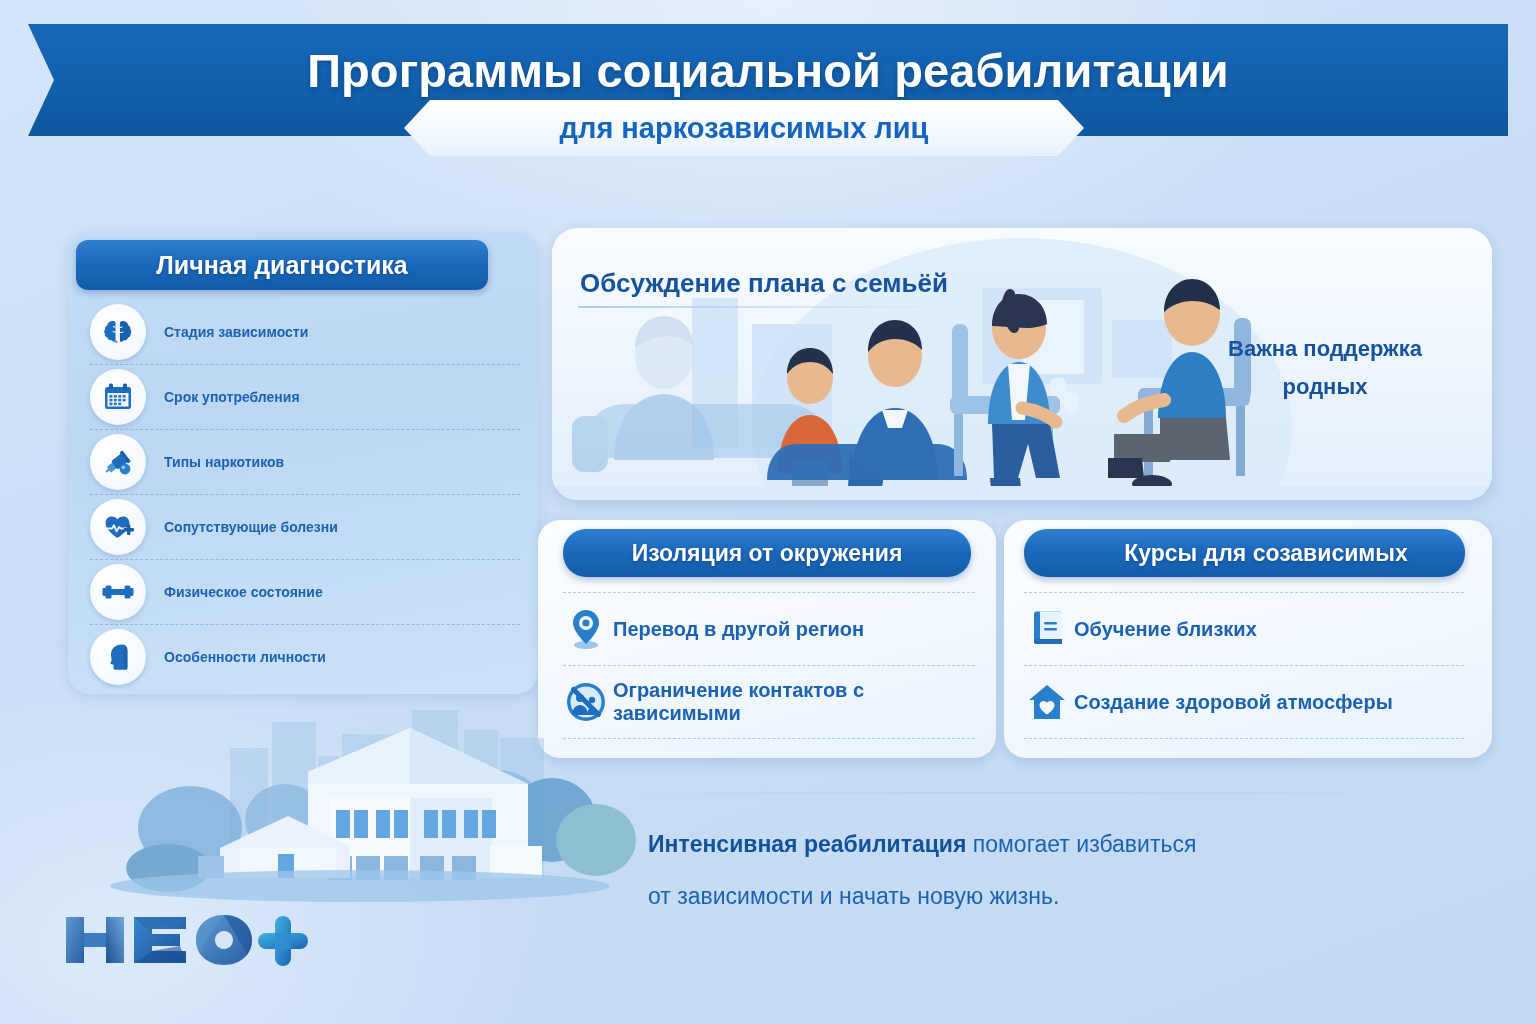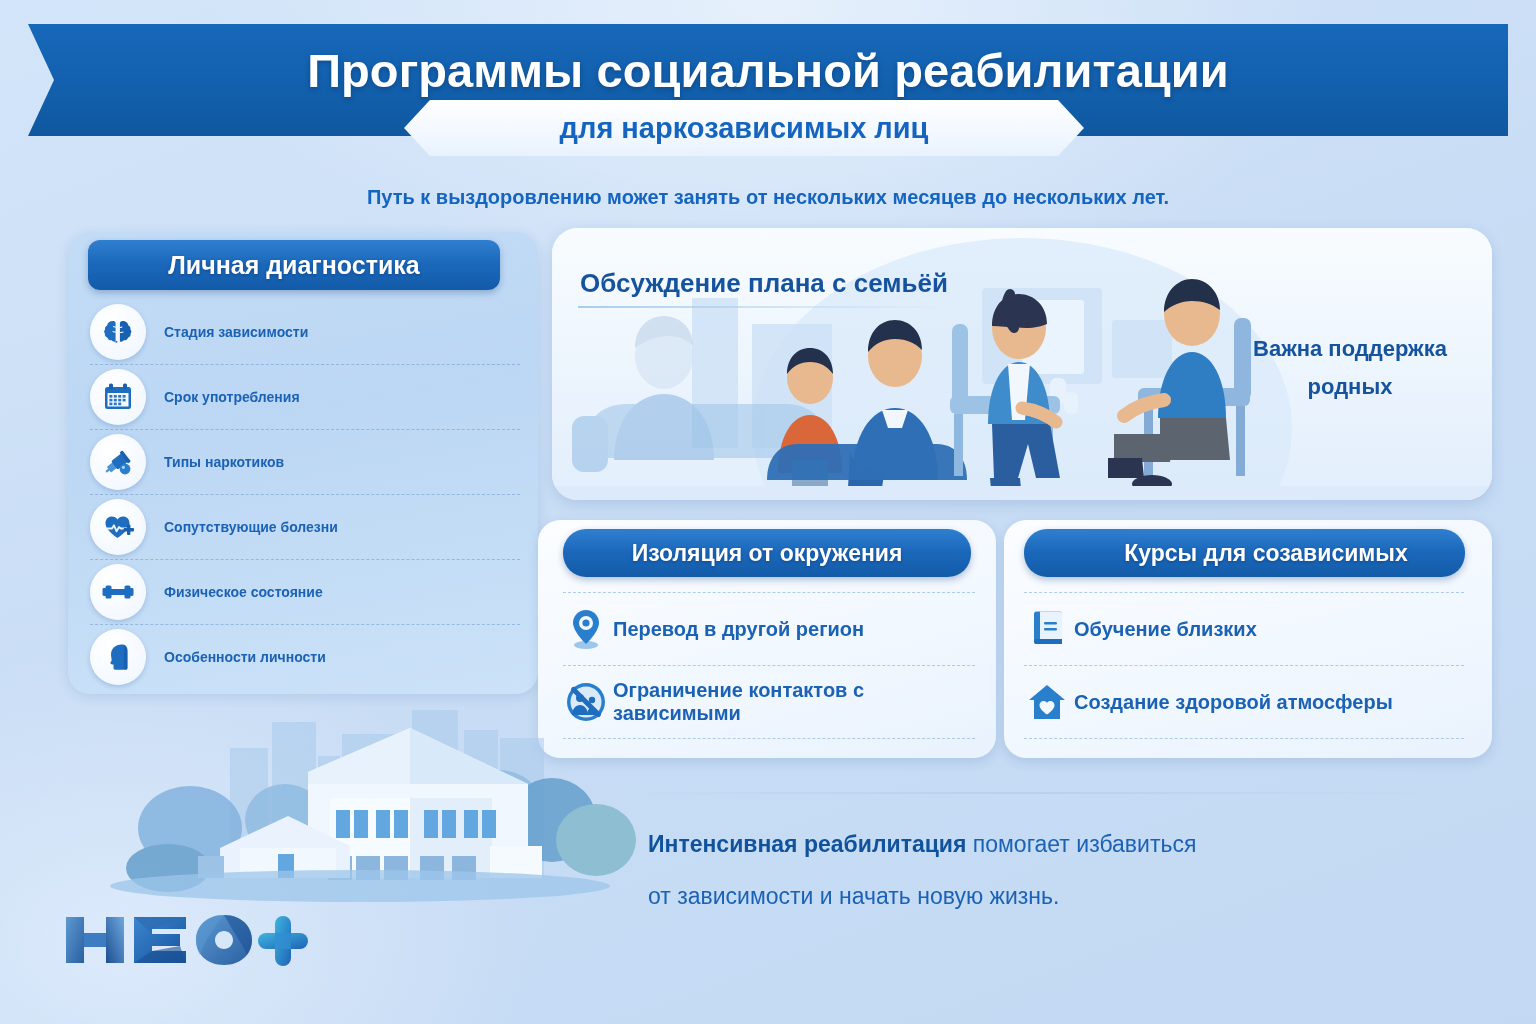--- a/index.html
+++ b/index.html
@@ -51,21 +51,20 @@
     box-shadow:0 3px 12px rgba(30,80,150,.13);
   }
   .pill{
     position:absolute;left:76px;top:240px;width:412px;height:50px;
     border-radius:12px;
     background:linear-gradient(180deg,#2f7fd0 0%,#1a67ba 50%,#135ba8 100%);
     box-shadow:0 3px 7px rgba(16,60,120,.3);
     display:flex;align-items:center;justify-content:center;
     color:#fff;font-size:25px;font-weight:bold;
     text-shadow:0 1px 3px rgba(8,40,90,.45);
-    margin-left:12px;
   }
   .diag-list{position:absolute;left:90px;top:300px;width:430px;}
   .diag-row{
     position:relative;height:64px;display:flex;align-items:center;
     border-bottom:1px dashed rgba(90,140,200,.45);
   }
   .diag-row:last-child{border-bottom:none;}
   .ico-circle{
     width:56px;height:56px;border-radius:50%;flex:0 0 56px;
     background:radial-gradient(circle at 36% 30%,#ffffff 0%,#f4f9ff 70%,#e8f1fb 100%);
@@ -83,21 +82,21 @@
   }
   .hero-title{
     position:absolute;left:580px;top:268px;width:400px;
     color:#16539e;font-size:26px;font-weight:bold;
   }
   .hero-title-rule{
     position:absolute;left:578px;top:306px;width:370px;height:2px;
     background:linear-gradient(90deg,#aacdec,rgba(170,205,236,0));
   }
   .hero-note{
-    position:absolute;left:1225px;top:330px;width:250px;
+    position:absolute;left:1200px;top:330px;width:250px;
     text-align:center;color:#16539e;font-size:22px;font-weight:bold;line-height:38px;
   }
   
   .card{
     position:absolute;border-radius:22px;
     background:linear-gradient(165deg,#fbfdff 0%,#f2f8ff 55%,#e9f2fd 100%);
     box-shadow:0 4px 12px rgba(30,80,150,.15);
   }
   .card-a{left:538px;top:520px;width:458px;height:238px;}
   .card-b{left:1004px;top:520px;width:488px;height:238px;}
@@ -136,21 +135,20 @@
 </style>
 </head>
 <body>
 
 <div class="poster">
 
   <div class="ribbon"></div>
   <div class="ribbon-title">Программы социальной реабилитации</div>
   <div class="subribbon"></div>
   <div class="subribbon-text">для наркозависимых лиц</div>
-  <div class="lede">Путь к выздоровлению может занять от нескольких месяцев до нескольких лет.</div>
 
   <div class="left-panel"></div>
   <div class="pill">Личная диагностика</div>
 
   <div class="diag-list">
 
     <div class="diag-row">
       <span class="ico-circle">
         <svg width="34" height="34" viewBox="0 0 34 34">
           <path d="M12 6c-3.3 0-5.6 2-5.9 4.6-1.6.7-2.4 2.2-2 3.8-1.2 1.1-1.3 2.9-.2 4.1-.5 1.9.7 3.7 2.6 4.2.5 1.8 2.3 2.9 4.2 2.6.8 1.3 2.5 1.8 3.9 1.1V7.5C13.9 6.4 13 6 12 6z" fill="#1f6dbf"></path>

